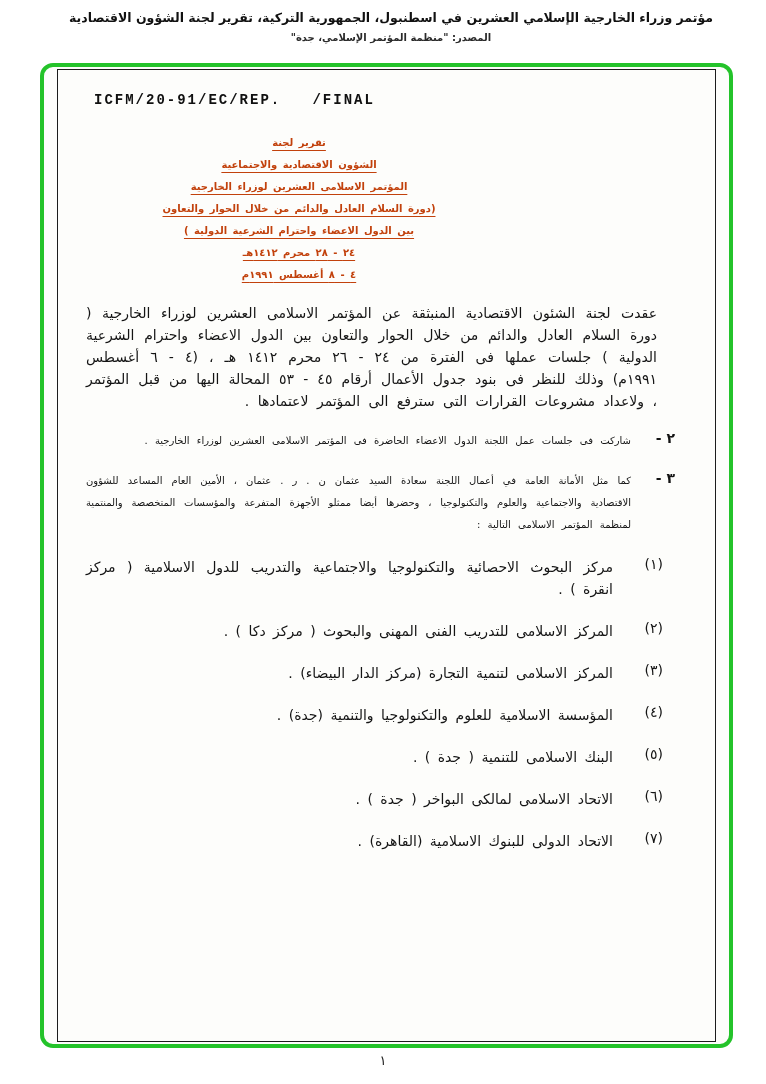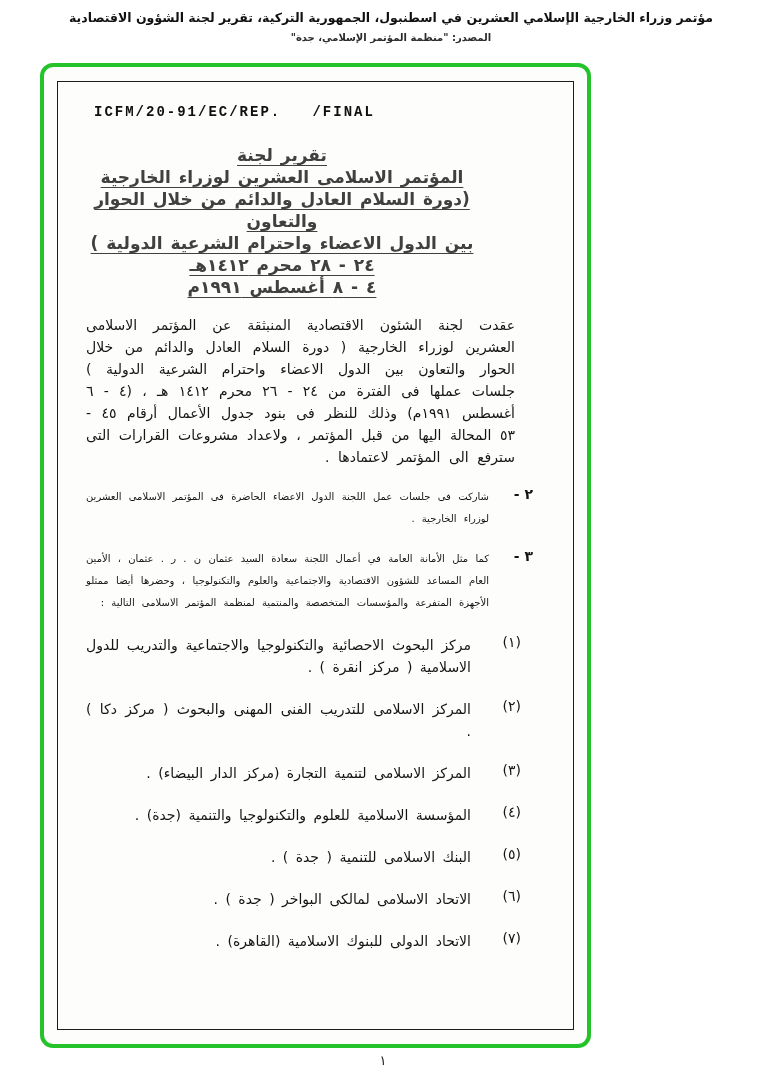--- a/index.html
+++ b/index.html
@@ -10,40 +10,40 @@
     font-family: "DejaVu Sans", "Liberation Sans", sans-serif;
   }
 
   
   .top-header { position: absolute; top: 10px; left: 0; width: 766px; text-align: center; direction: rtl; padding-left: 16px; }
   .header-title { font-size: 12.5px; font-weight: bold; letter-spacing: .2px; color: #111; }
   .header-source { margin-top: 7px; font-size: 10px; font-weight: bold; color: #2a2a2a; }
 
   
   .scan-frame {
-    position: absolute; left: 40px; top: 63px; width: 551px; height: 985px;
+    position: absolute; left: 40px; top: 63px; width: 693px; height: 985px;
     border: 4px solid #24c32a; border-radius: 13px;
-    background: #fdfdfb; padding: 14px 13px;
+    background: #fdfdfb; padding: 2px 13px;
   }
   .scan-page {
     width: 100%; height: 100%;
     border: 1px solid #1c1c1c; background: #fdfdfb;
     padding: 22px 40px 0 28px; overflow: hidden;
   }
 
   .ref-line {
     direction: ltr; text-align: left; margin-left: 8px;
     font-family: "Liberation Mono", "DejaVu Sans Mono", monospace;
     font-weight: bold; font-size: 14px; letter-spacing: 2px; white-space: pre;
     color: #101010;
   }
 
   .doc-title { direction: rtl; width: 392px; margin: 24px 180px 0 auto; text-align: center; }
   .title-line {
-    font-size: 17px; font-weight: bold; line-height: 22px; color: #404040;
+    font-size: 10px; font-weight: bold; line-height: 22px; color: #c2410c;
     text-decoration: underline; text-underline-offset: 4px; text-decoration-thickness: 1.4px;
     word-spacing: 2px;
   }
 
   .body-text { direction: rtl; margin-top: 14px; }
   .para-plain {
     margin: 16px 18px 0 0; font-size: 14px; line-height: 22px;
     word-spacing: 4px; text-align: justify; color: #141414;
   }
   .numbered-para { display: flex; direction: rtl; gap: 10px; margin-top: 18px; }
@@ -67,20 +67,21 @@
   </div>
 </div>
 
 <div class="scan-frame">
   <div class="scan-page">
 
     <div class="ref-line">ICFM/20-91/EC/REP.   /FINAL</div>
 
     <div class="doc-title">
       <div class="title-line">تقرير لجنة</div>
+      <div class="title-line">الشؤون الاقتصادية والاجتماعية</div>
       <div class="title-line">المؤتمر الاسلامى العشرين لوزراء الخارجية</div>
       <div class="title-line">(دورة السلام العادل والدائم من خلال الحوار والتعاون</div>
       <div class="title-line">بين الدول الاعضاء واحترام الشرعية الدولية )</div>
       <div class="title-line">٢٤ - ٢٨ محرم ١٤١٢هـ</div>
       <div class="title-line">٤ - ٨ أغسطس ١٩٩١م</div>
     </div>
 
     <div class="body-text">
 
       <div class="para-plain">عقدت لجنة الشئون الاقتصادية المنبثقة عن المؤتمر الاسلامى العشرين لوزراء الخارجية ( دورة السلام العادل والدائم من خلال الحوار والتعاون بين الدول الاعضاء واحترام الشرعية الدولية ) جلسات عملها فى الفترة من ٢٤ - ٢٦ محرم ١٤١٢ هـ ، (٤ - ٦ أغسطس ١٩٩١م) وذلك للنظر فى بنود جدول الأعمال أرقام ٤٥ - ٥٣ المحالة اليها من قبل المؤتمر ، ولاعداد مشروعات القرارات التى سترفع الى المؤتمر لاعتمادها .</div>

